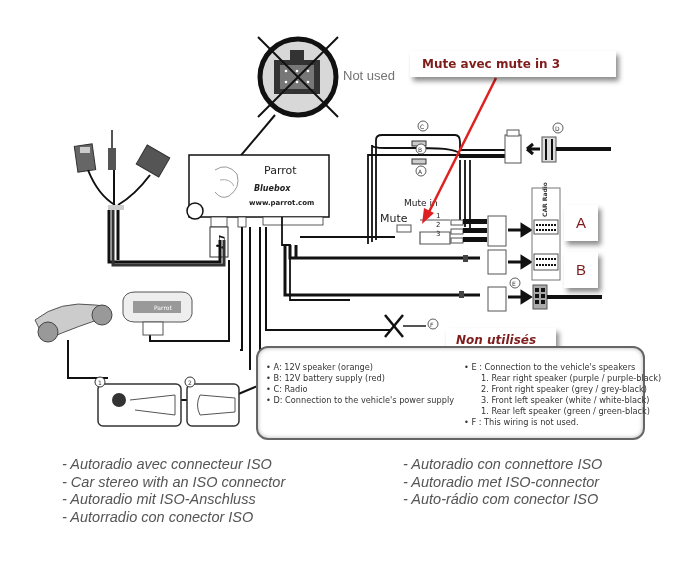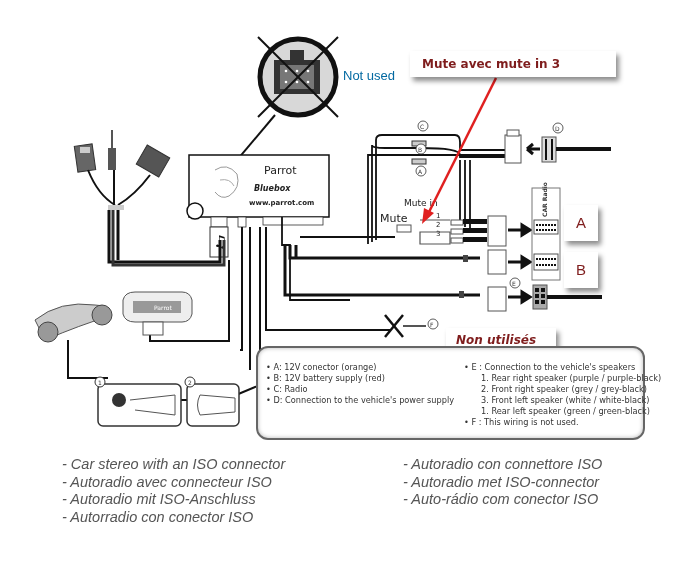--- a/index.html
+++ b/index.html
@@ -3,21 +3,21 @@
 <meta charset="utf-8">
 <style>
   html, body { margin:0; padding:0; background:#ffffff; }
   body { width:693px; height:562px; position:relative; overflow:hidden; font-family:"Liberation Sans", sans-serif; }
   #diagram { position:absolute; left:0; top:0; }
   .callout { position:absolute; background:#fff; box-shadow:3px 4px 5px rgba(0,0,0,0.45); color:#7f1d1d; font-weight:bold; font-family:"DejaVu Sans", sans-serif; }
   .callout.mute { left:410px; top:51px; width:206px; height:26px; font-size:12px; line-height:26px; padding-left:12px; box-sizing:border-box; }
   .callout.nonused { left:446px; top:328px; width:110px; height:24px; font-size:12px; line-height:24px; padding-left:10px; box-sizing:border-box;font-style:italic; }
   .callout.lblA { left:564px; top:205px; width:34px; height:36px; font-size:15px; font-weight:normal; line-height:36px; text-align:center; font-family:"Liberation Sans", sans-serif; }
   .callout.lblB { left:564px; top:252px; width:34px; height:36px; font-size:15px; font-weight:normal; line-height:36px; text-align:center; font-family:"Liberation Sans", sans-serif; }
-  .not-used { position:absolute; left:343px; top:68px; font-size:13px; color:#0369a1; }
+  .not-used { position:absolute; left:343px; top:68px; font-size:13px; color:#737373; }
   .legend-box { position:absolute; left:256px; top:346px; width:385px; height:90px; border:2px solid #666; border-radius:12px; box-shadow: inset 0 0 4px rgba(0,0,0,0.3); background:#fff; font-size:8.2px; color:#333; font-family:"DejaVu Sans", sans-serif; }
   .legend-col { position:absolute; top:14px; }
   .legend-col.left { left:8px; }
   .legend-col.right { left:206px; }
   .legend-col div { line-height:11px; white-space:nowrap; }
   .legend-col .sub { padding-left:17px; }
   .captions { position:absolute; top:456px; font-style:italic; font-size:14.5px; color:#555; }
   .captions.left { left:62px; }
   .captions.right { left:403px;font-style:italic; }
   .captions div { line-height:17.5px; white-space:nowrap; }
@@ -234,38 +234,38 @@
 
 <div class="callout mute">Mute avec mute in 3</div>
 <div class="callout nonused">Non utilisés</div>
 <div class="callout lblA">A</div>
 <div class="callout lblB">B</div>
 
 <div class="not-used">Not used</div>
 
 <div class="legend-box">
   <div class="legend-col left">
-    <div>• A: 12V conector (orange)</div>
+    <div>• A: 12V speaker (orange)</div>
     <div>• B: 12V battery supply (red)</div>
     <div>• C: Radio</div>
     <div>• D: Connection to the vehicle's power supply</div>
   </div>
   <div class="legend-col right">
     <div>• E : Connection to the vehicle's speakers</div>
     <div class="sub">1.  Rear right speaker (purple / purple-black)</div>
     <div class="sub">2.  Front right speaker (grey / grey-black)</div>
     <div class="sub">3.  Front left speaker (white / white-black)</div>
     <div class="sub">1.  Rear left speaker (green / green-black)</div>
     <div>• F : This wiring is not used.</div>
   </div>
 </div>
 
 <div class="captions left">
+  <div>- Autoradio avec connecteur ISO</div>
   <div>- Car stereo with an ISO connector</div>
-  <div>- Autoradio avec connecteur ISO</div>
   <div>- Autoradio mit ISO-Anschluss</div>
   <div>- Autorradio con conector ISO</div>
 </div>
 <div class="captions right">
   <div>- Autoradio con connettore ISO</div>
   <div>- Autoradio met ISO-connector</div>
   <div>- Auto-rádio com conector ISO</div>
 </div>
 
 </body></html>

